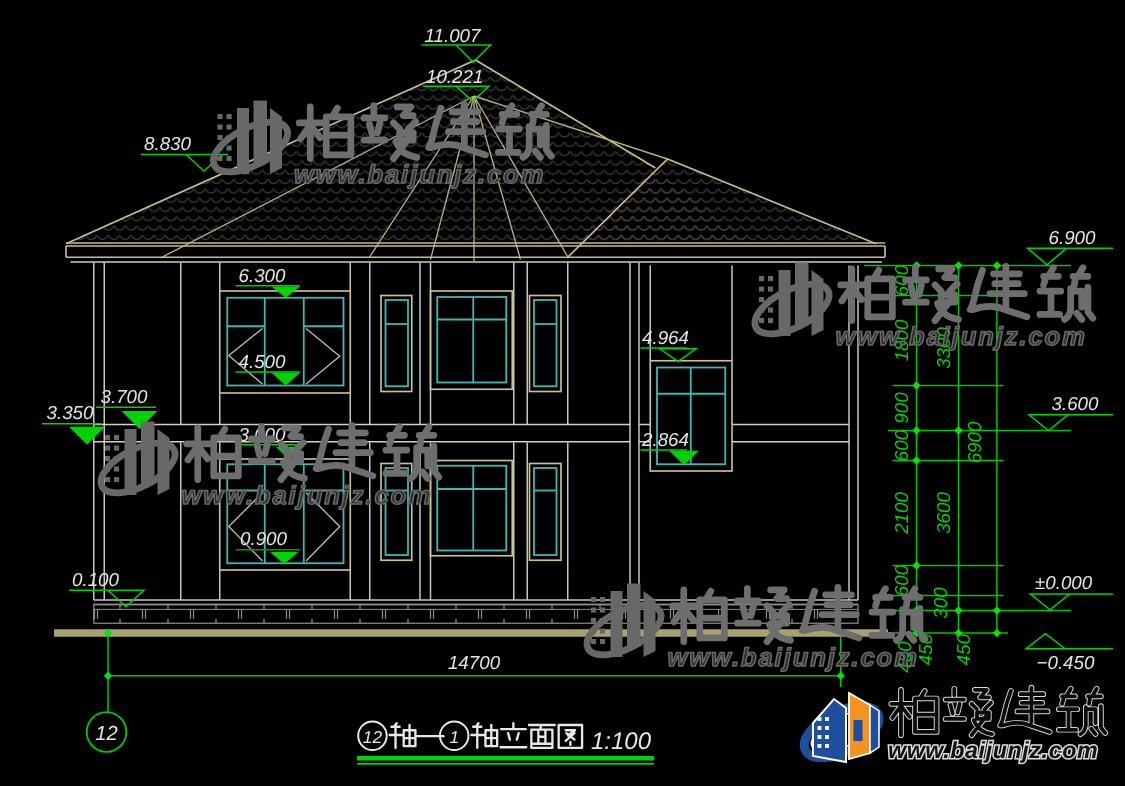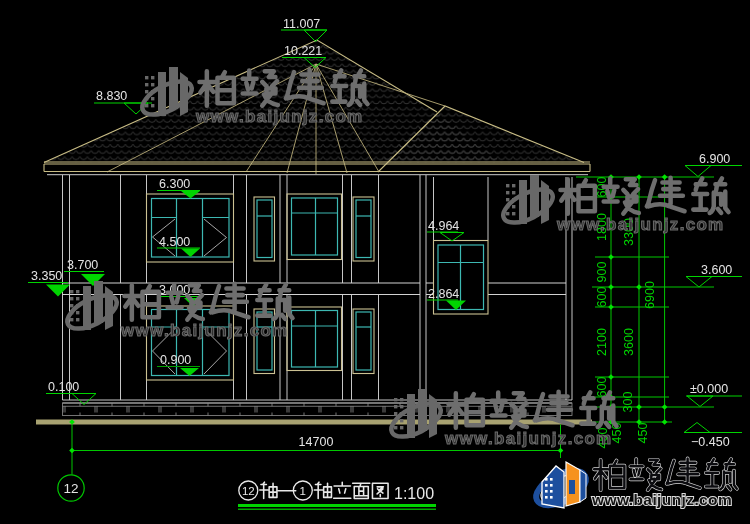--- a/index.html
+++ b/index.html
@@ -1,14 +1,14 @@
 <!DOCTYPE html>
 <html><head><meta charset="utf-8"><style>
 html,body{margin:0;padding:0;background:#000;}
-#cv{position:relative;width:750px;height:512px;background:#000;overflow:hidden;}
+#cv{position:relative;width:750px;height:512px;background:#000;overflow:hidden;font-style:italic;}
 text{font-family:"Liberation Sans",sans-serif;}
 </style></head><body>
 <div id="cv">
 <svg width="750" height="524" viewBox="0 0 750 524" xmlns="http://www.w3.org/2000/svg">
 <defs>
 <pattern id="tiles" width="7.6" height="12.4" patternUnits="userSpaceOnUse">
 <g stroke="#3b3b3b" fill="none" stroke-width="0.85">
 <path d="M0.5 1.7a3.3 2.9 0 0 0 6.6 0"></path>
 <path d="M-3.3 7.9a3.3 2.9 0 0 0 6.6 0"></path>
             <path d="M4.3 7.9a3.3 2.9 0 0 0 6.6 0"></path>

